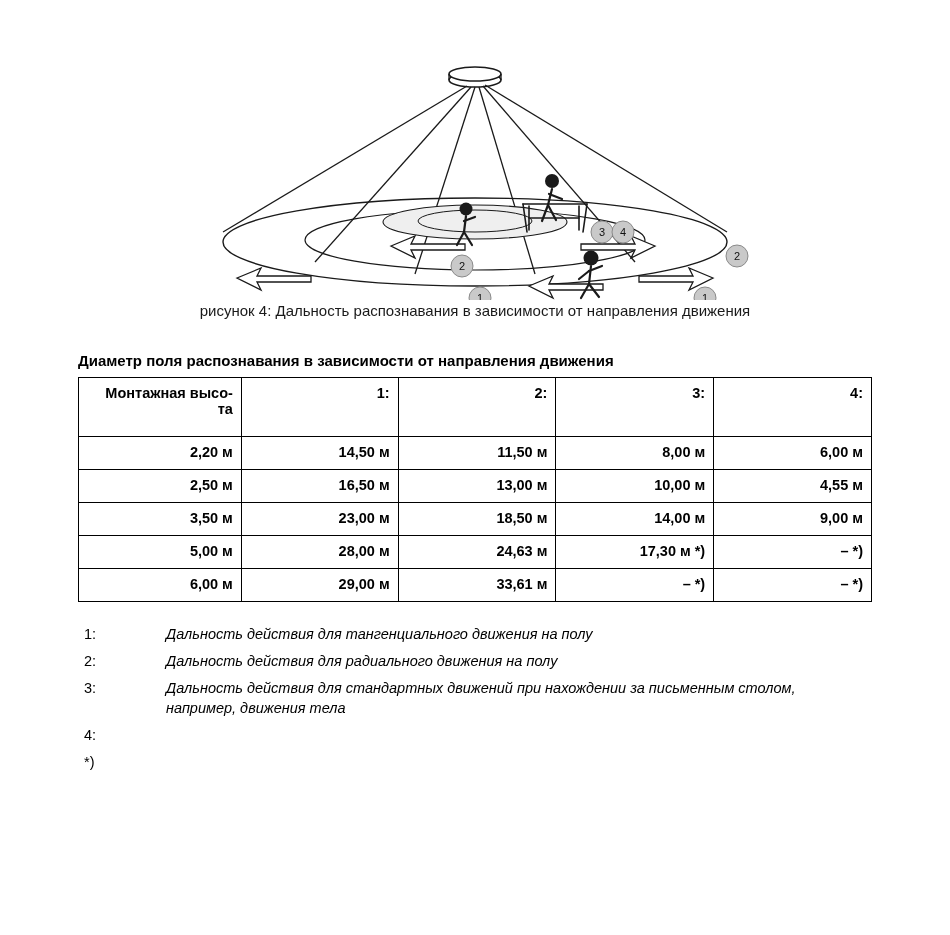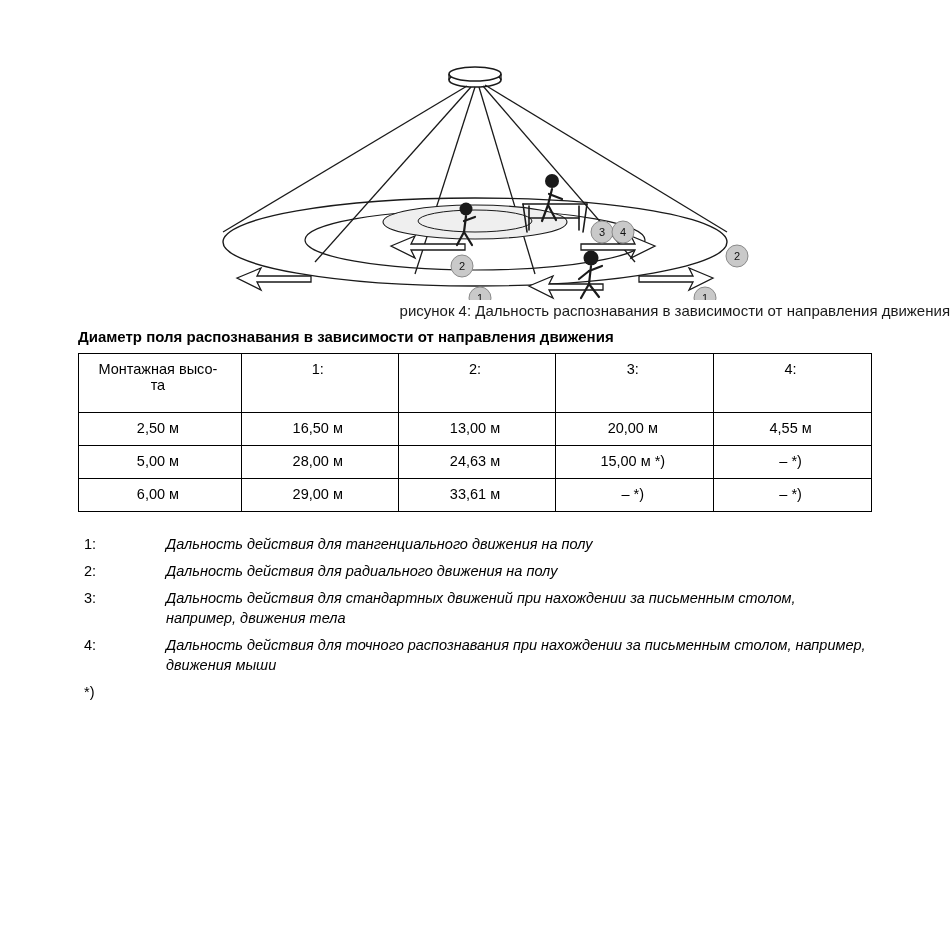--- a/index.html
+++ b/index.html
@@ -27,48 +27,48 @@
     width: 950px;
     height: 320px;
     position: relative;
   }
   .figure-area svg {
     display: block;
     margin: 0 auto;
   }
 
   .figure-caption {
-    text-align: right;
+    text-align: center;
     font-size: 15px;
     color: #1a1a1a;
     margin-top: 2px;
     margin-bottom: 0;
   }
 
   
   .table-heading {
     font-size: 15px;
     font-weight: bold;
-    margin: 8px 0 8px 78px;
+    margin: 32px 0 8px 78px;
   }
 
   
   table.range-table {
     border-collapse: collapse;
     margin-left: 78px;
     width: 794px;
     font-size: 14.5px;
   }
   table.range-table th,
   table.range-table td {
     border: 1px solid #000000;
-    text-align: center;
+    text-align: right;
     vertical-align: top;
     padding: 7px 8px 7px 4px;
-    font-weight: normal;
+    font-weight: bold;
     height: 18px;
   }
   table.range-table thead th {
     height: 44px;
     vertical-align: top;
   }
   table.range-table col.c0 { width: 163px; }
   table.range-table col.c1 { width: 157px; }
   table.range-table col.c2 { width: 158px; }
   table.range-table col.c3 { width: 158px; }
@@ -222,31 +222,45 @@
           <span>та</span>
         </th>
         <th>1:</th>
         <th>2:</th>
         <th>3:</th>
         <th>4:</th>
       </tr>
     </thead>
     <tbody>
       <tr>
+        <td>2,20 м</td>
+        <td>14,50 м</td>
+        <td>11,50 м</td>
+        <td>8,00 м</td>
+        <td>6,00 м</td>
+      </tr>
+      <tr>
         <td>2,50 м</td>
         <td>16,50 м</td>
         <td>13,00 м</td>
-        <td>20,00 м</td>
+        <td>10,00 м</td>
         <td>4,55 м</td>
+      </tr>
+      <tr>
+        <td>3,50 м</td>
+        <td>23,00 м</td>
+        <td>18,50 м</td>
+        <td>14,00 м</td>
+        <td>9,00 м</td>
       </tr>
       <tr>
         <td>5,00 м</td>
         <td>28,00 м</td>
         <td>24,63 м</td>
-        <td>15,00 м *)</td>
+        <td>17,30 м *)</td>
         <td>– *)</td>
       </tr>
       <tr>
         <td>6,00 м</td>
         <td>29,00 м</td>
         <td>33,61 м</td>
         <td>– *)</td>
         <td>– *)</td>
       </tr>
     </tbody>
@@ -260,20 +274,19 @@
     <div class="legend-row">
       <div class="legend-key">2:</div>
       <div class="legend-text">Дальность действия для радиального движения на полу</div>
     </div>
     <div class="legend-row">
       <div class="legend-key">3:</div>
       <div class="legend-text">Дальность действия для стандартных движений при нахождении за письменным столом, например, движения тела</div>
     </div>
     <div class="legend-row">
       <div class="legend-key">4:</div>
-      <div class="legend-text">Дальность действия для точного распознавания при нахождении за письменным столом, например, движения мыши</div>
     </div>
     <div class="legend-row">
       <div class="legend-key">*)</div>
     </div>
   </div>
 
 </div>
 
 </body></html>

